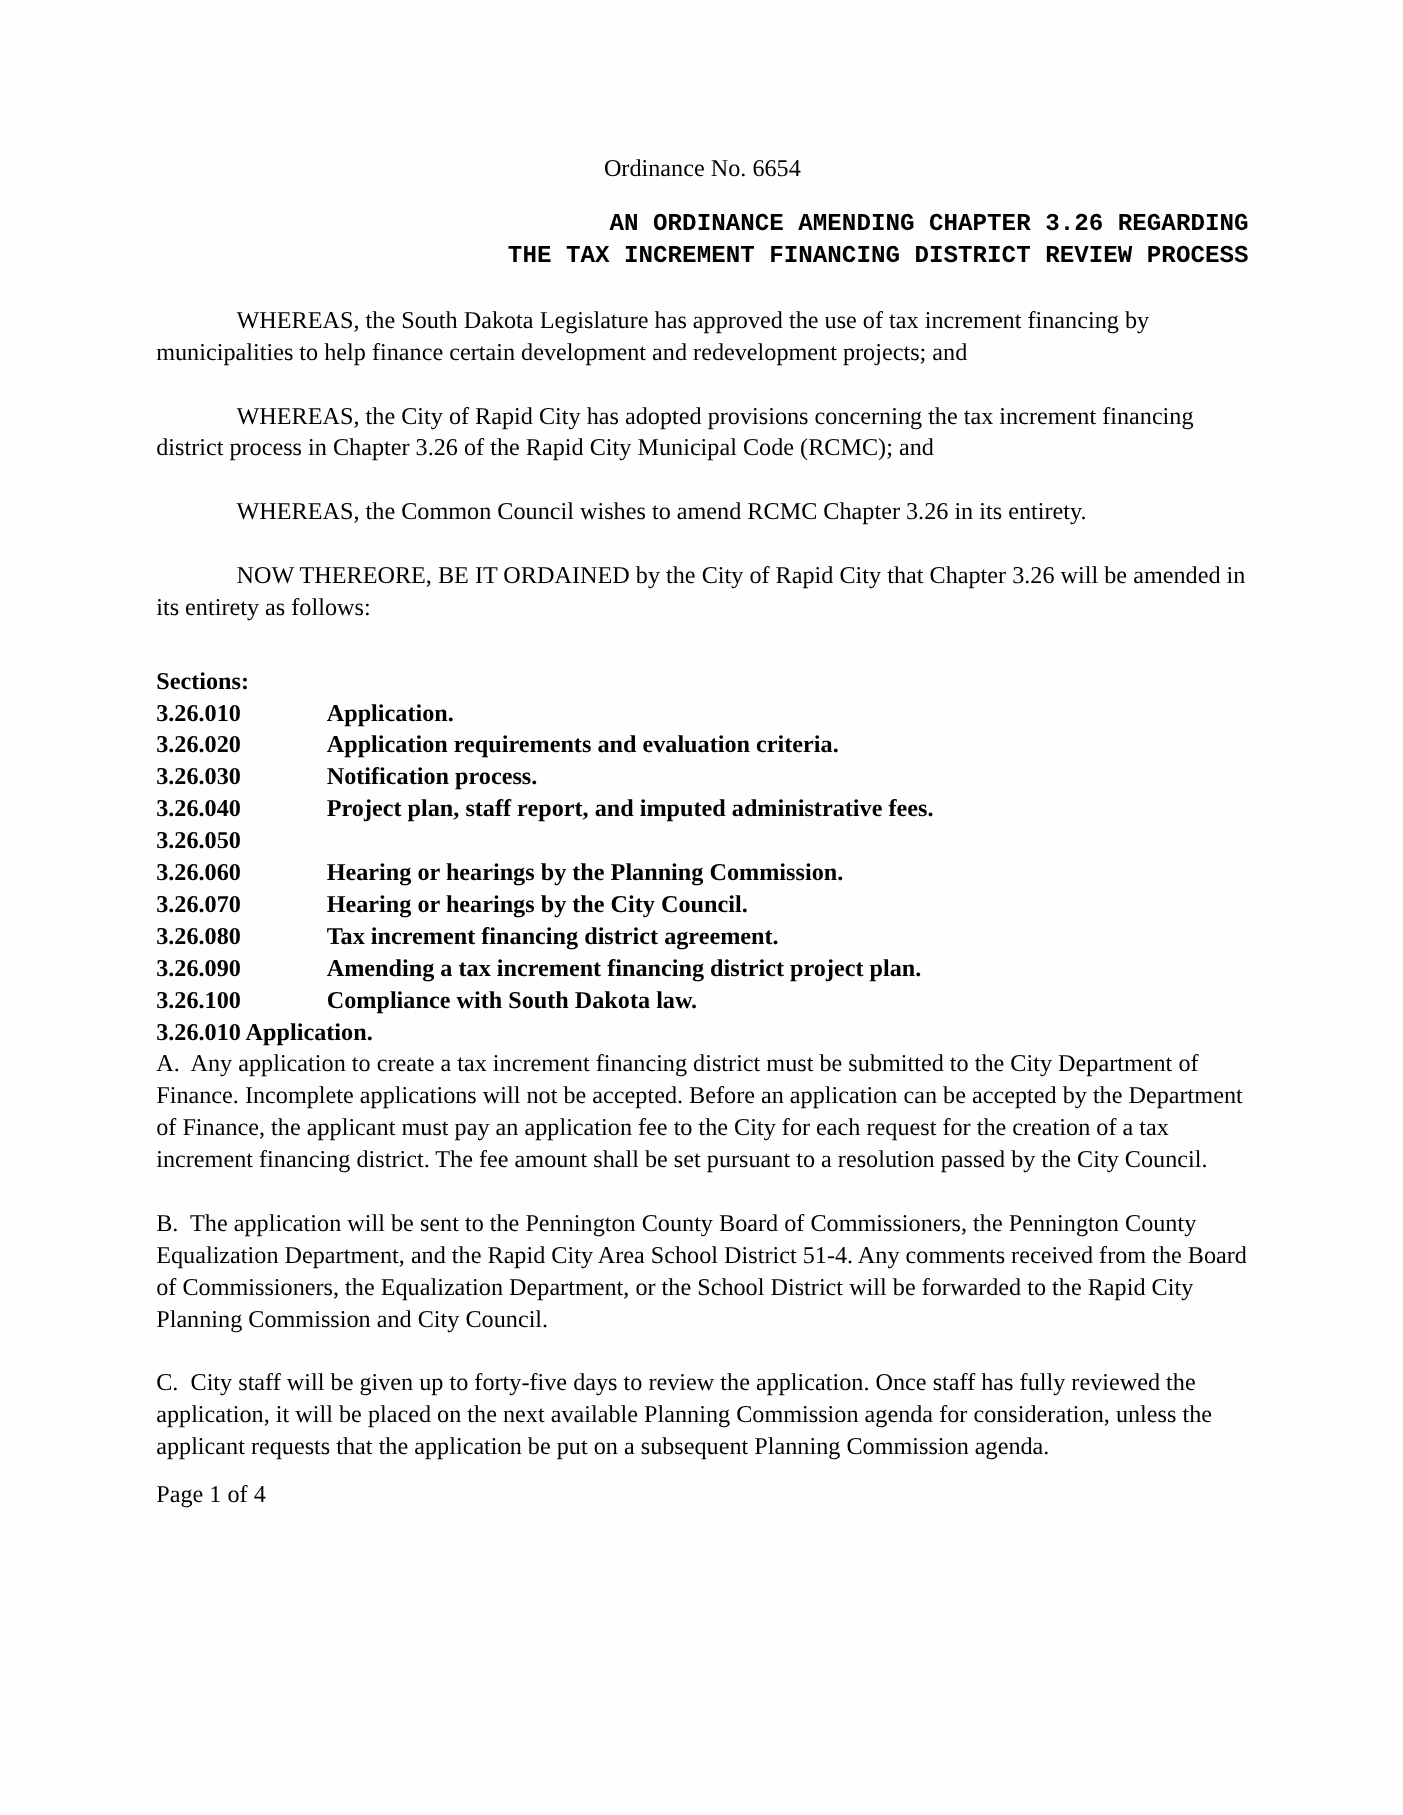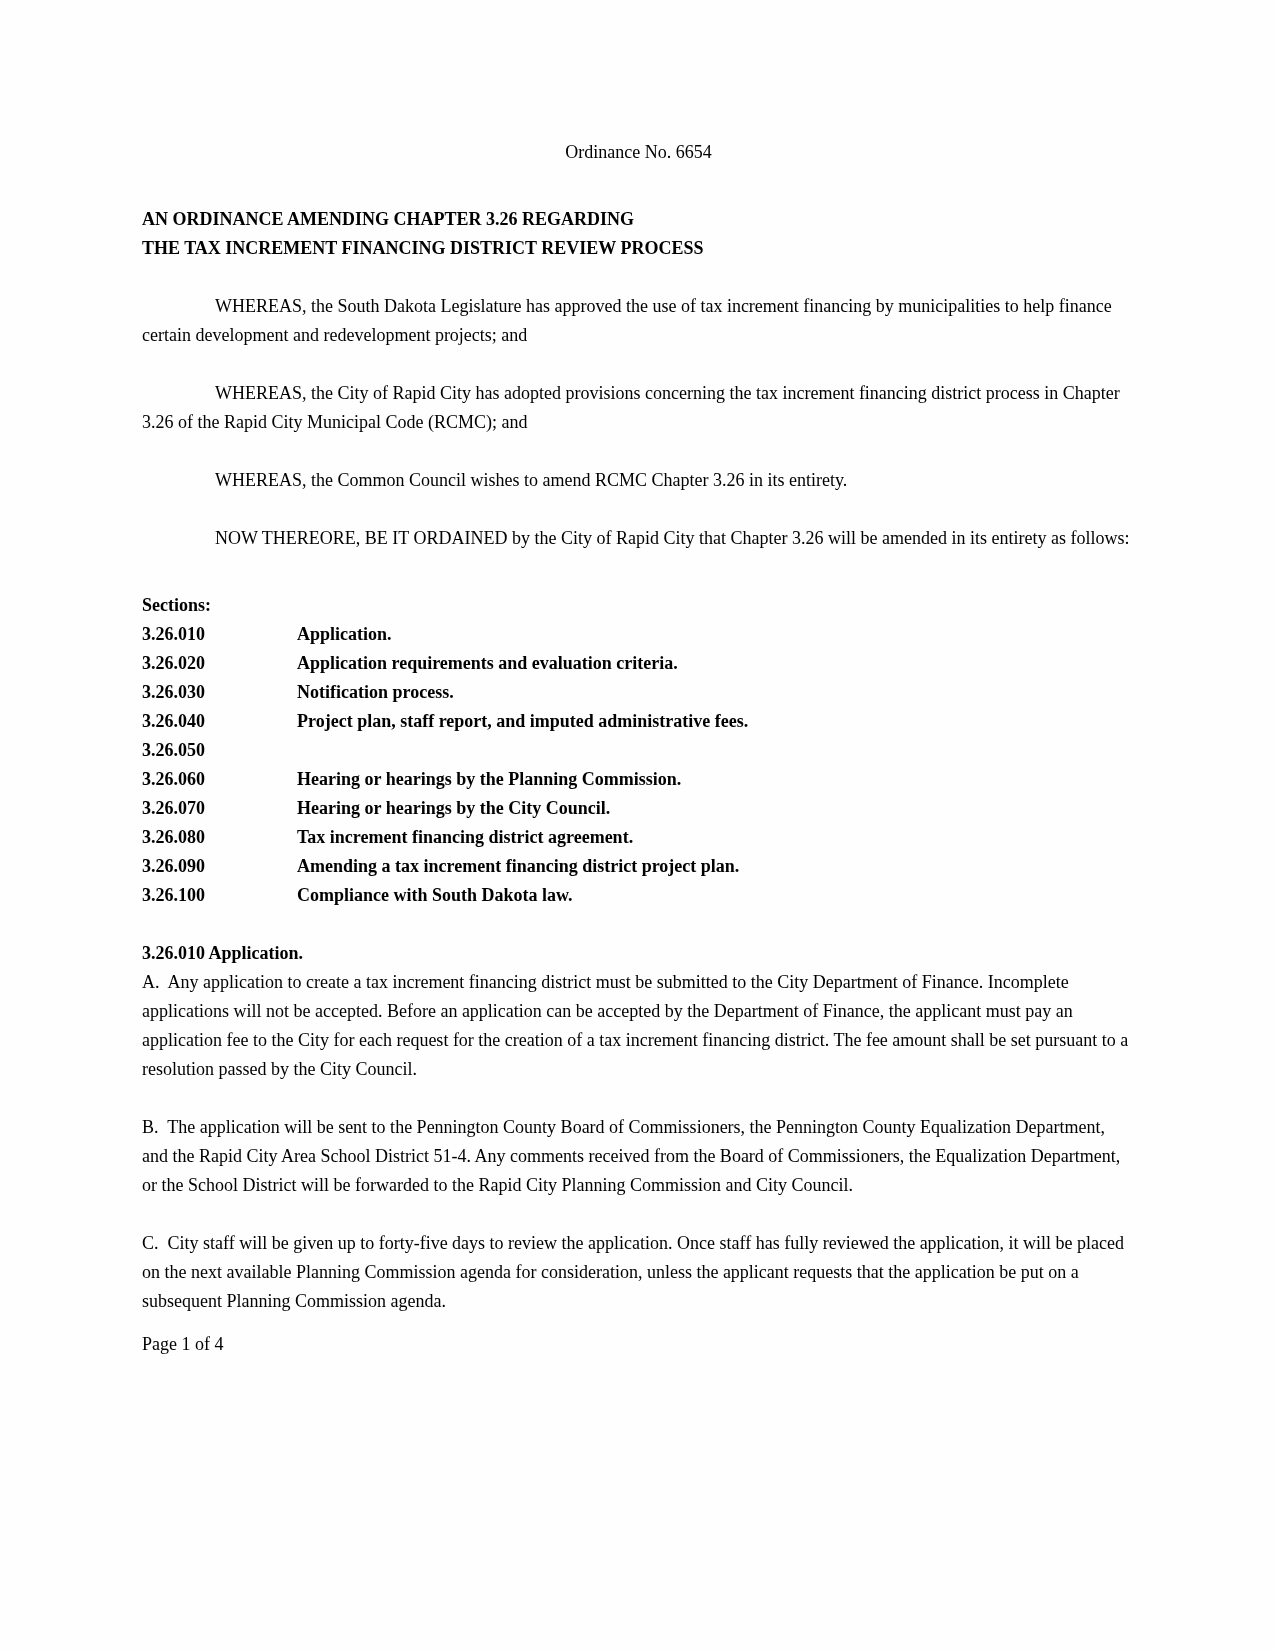--- a/index.html
+++ b/index.html
@@ -12,31 +12,32 @@
     height: 1650px;
     font-family: "Liberation Serif", serif;
     color: #000000;
   }
   .page {
     position: relative;
     box-sizing: border-box;
     width: 1275px;
     height: 1650px;
     padding: 138px 140px 0 142px;
-    font-size: 18px;
+    font-size: 22px;
     line-height: 29px;
     background: #fefefe;
   }
   .doc-number {
     text-align: center;
   }
   .doc-title {
-    text-align: left;
+    text-align: right;
     font-weight: bold;
-    margin-top: 38px;
+    margin-top: 22px;
+    font-family: Liberation Mono, monospace;
   }
   .para {
     margin: 29px 0 0 0;
     white-space: pre-wrap;
   }
   .para.indent {
     text-indent: 73px;
   }
   .para.tight {
     margin-top: 0;
@@ -51,21 +52,20 @@
   }
   .sec-num {
     flex: 0 0 155px;
     width: 155px;
   }
   .sec-title {
     flex: 1 1 auto;
   }
   .sub-heading {
     font-weight: bold;
-    margin-top: 29px;
   }
   .footer {
     text-align: left;
     margin-top: 14px;
   }
 </style>
 </head>
 <body>
 
 <div class="page">

